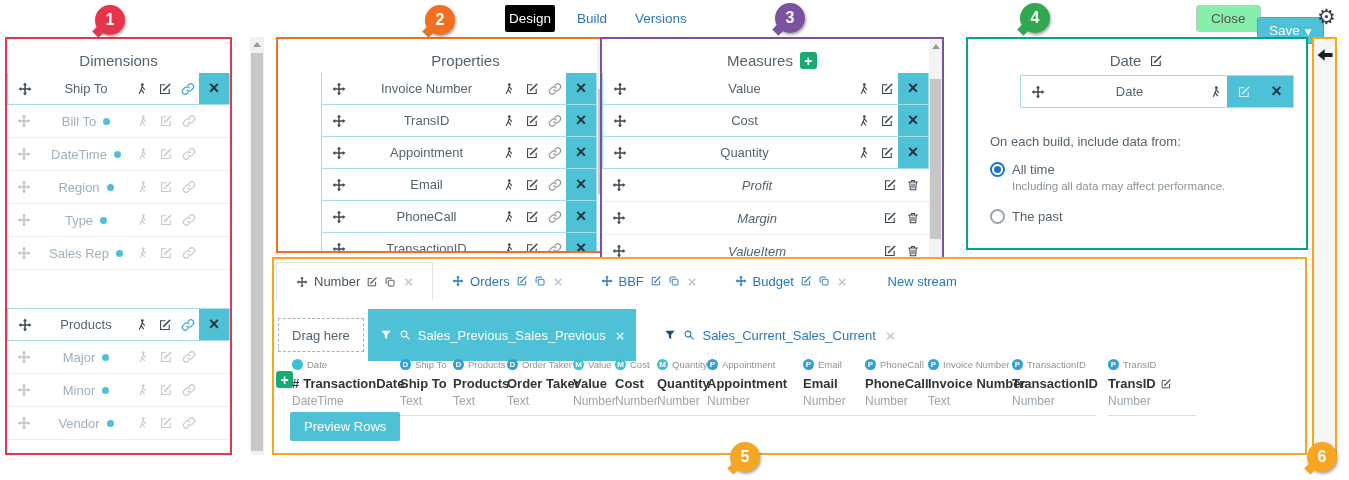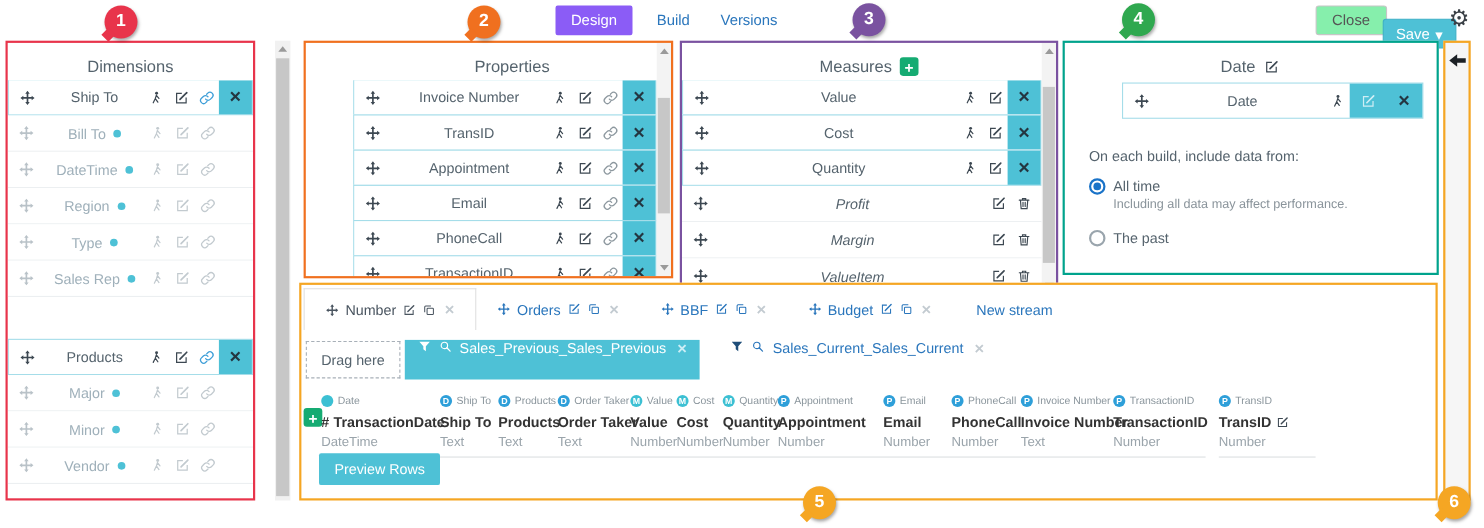--- a/index.html
+++ b/index.html
@@ -3,35 +3,35 @@
 <meta charset="utf-8">
 <style>
   * { margin:0; padding:0; box-sizing:border-box; }
   html,body { background:#fff; }
   body { font-family:"Liberation Sans", sans-serif; }
   #screen { position:relative; width:1349px; height:480px; background:#fff; overflow:hidden; }
 
   
   .toptabs { position:absolute; left:505px; top:5px; display:flex; align-items:center; gap:16px; }
   .toptab { font-size:13.5px; color:#2a76bc; padding:6px 6px; cursor:pointer; }
-  .toptab.active { background:#8b5cf6; color:#fff; padding:6px 14px; border-radius:2px; }
+  .toptab.active { background:#000000; color:#fff; padding:6px 4px; border-radius:2px; }
   .close-btn { position:absolute; left:1196px; top:5px; height:27px; padding:0 14px; background:#86efac;
                border:1px solid #c6c6c6; border-radius:3px; color:#555; font-size:13.5px; cursor:pointer;
                font-family:"Liberation Sans", sans-serif; }
   .save-btn { position:absolute; left:1257px; top:17px; height:27px; padding:0 11px; background:#4ec1d6;
               border:1px solid #3eb0c6; border-radius:3px; color:#fff; font-size:13.5px; cursor:pointer;
               display:flex; align-items:center; gap:5px; font-family:"Liberation Sans", sans-serif; }
   .gear { position:absolute; left:1317px; top:3px; font-size:21px; color:#3a4046;
           font-family:"DejaVu Sans", sans-serif; cursor:pointer; line-height:28px; }
 
   
   .panel { position:absolute; background:#fff; border:2px solid; overflow:hidden; }
   .p1 { left:5px;    top:37px; width:227px;  height:418px; border-color:#e8344b; }
   .p2 { left:276px;  top:37px; width:336px;  height:216px; border-color:#f0701f;padding-left:43px; }
-  .p3 { left:618px;  top:37px; width:344px;  height:232px; border-color:#7a52a0; }
+  .p3 { left:600px;  top:37px; width:344px;  height:232px; border-color:#7a52a0; }
   .p4 { left:966px;  top:37px; width:342px;  height:213px; border-color:#00a38c; }
   .p5 { left:272px;  top:257px; width:1035px; height:198px; border-color:#f5a623; }
   .p6 { left:1312px; top:37px; width:25px;   height:418px; border-color:#f5a623; background:#f6f6f6; }
 
   .ptitle { text-align:center; padding-top:9px; height:34px; font-size:15px; color:#55636d;
             display:flex; align-items:center; justify-content:center; gap:7px; }
 
   
   .drow { position:relative; display:flex; align-items:center; height:33px; background:#fff; }
   .sel, .card { border:1px solid #a5dde9; margin-top:-1px; }
@@ -84,21 +84,21 @@
   .stab { display:flex; align-items:center; gap:6px; padding:0 19px; font-size:13px; color:#2a76bc; cursor:pointer; }
   .stab .ic12 { color:#2a76bc; }
   .stab.active { background:#fff; border:1px solid #e0e0e0; border-bottom:none; color:#4a5560; }
   .stab.active .ic12 { color:#4a5560; }
   .stab .tx { color:#c3cbd1; font-size:15px; font-weight:bold; margin-left:2px; }
   .newstream { display:flex; align-items:center; padding:0 22px; font-size:13px; color:#2a76bc; cursor:pointer; }
 
   .filterrow { position:absolute; left:4px; top:50px; display:flex; align-items:center; }
   .dragbox { border:1px dashed #a8b0b8; height:34px; padding:0 13px; display:flex; align-items:center;
              font-size:13px; color:#55636d; }
-  .chip { height:36px; display:flex; align-items:flex-start; gap:7px; padding:0 12px; font-size:13px; cursor:pointer; }
+  .chip { height:52px; display:flex; align-items:center; gap:7px; padding:0 12px; font-size:13px; cursor:pointer; }
   .chip.on { background:#4ec1d6; color:#fff; margin-left:4px; }
   .chip.on .fic { color:#fff; }
   .chip.on .cx { color:#cdeef6; }
   .chip.off { color:#2a76bc; margin-left:16px; }
   .chip.off .fic.funnel { color:#1f4e79; }
   .chip.off .fic.mag { color:#2a76bc; }
   .chip .cx { font-size:15px; font-weight:bold; color:#c3cbd1; margin-left:3px; }
 
   .tableplus { position:absolute; left:2px; top:112px; }
   .colswrap { position:absolute; left:18px; top:99px; display:flex; align-items:flex-start; }

